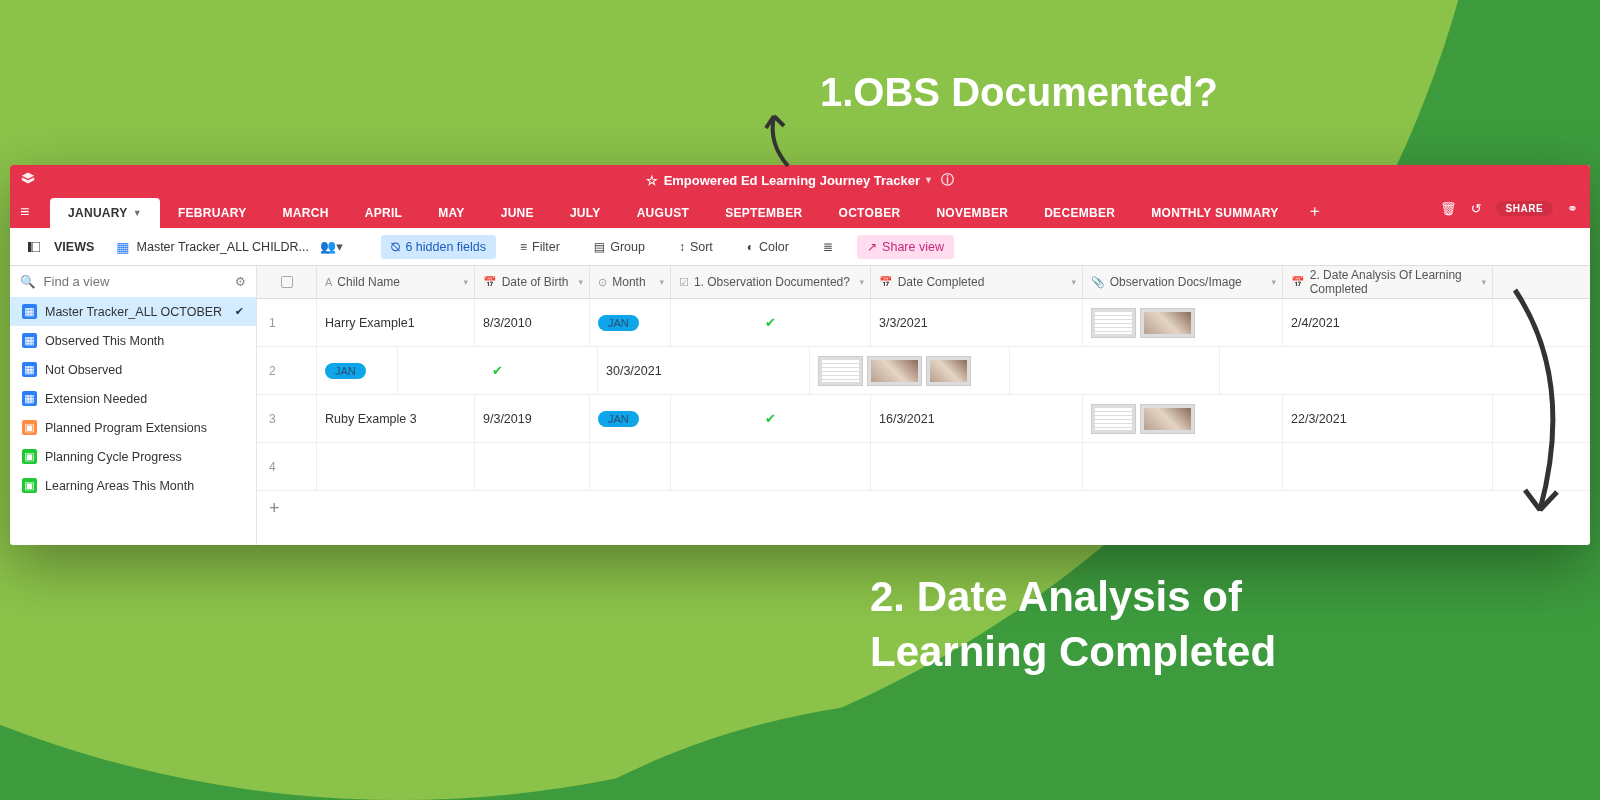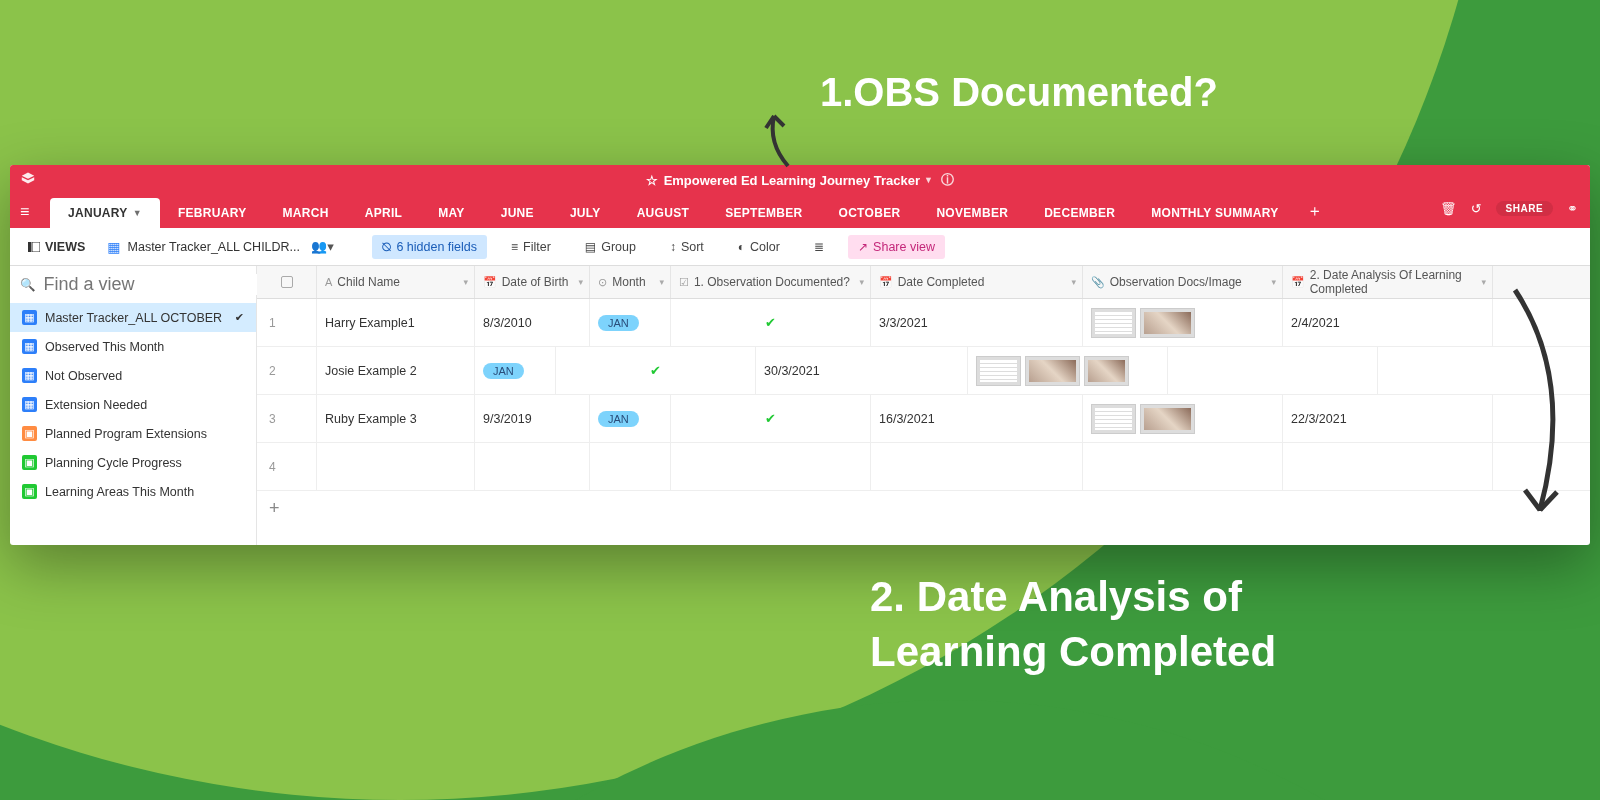--- a/index.html
+++ b/index.html
@@ -18,34 +18,34 @@
 .titlebar .info{margin-left:8px;opacity:.8}
 .tabsbar{height:33px;background:#e6334c;display:flex;align-items:flex-end;padding-left:40px;position:relative}
 .hamburger{position:absolute;left:10px;top:8px;color:#fff;font-size:16px;cursor:pointer}
 .tab{color:#fff;font-size:12px;font-weight:600;padding:8px 18px;cursor:pointer;letter-spacing:.3px}
 .tab.active{background:#fff;color:#333;border-radius:4px 4px 0 0;display:flex;align-items:center;gap:5px}
 .tab .dd{font-size:9px;opacity:.7}
 .plus-tab{color:#fff;padding:6px 10px;font-size:16px;cursor:pointer}
 .tabs-right{position:absolute;right:12px;top:6px;display:flex;gap:14px;align-items:center;color:#fff}
 .share-pill{background:#d12e44;padding:2px 10px;border-radius:10px;font-size:10px;font-weight:700;letter-spacing:.5px}
 .toolbar{height:38px;border-bottom:1px solid #ddd;display:flex;align-items:center;padding:0 10px;gap:14px;font-size:12.5px;color:#333}
-.views-btn{display:flex;align-items:center;gap:5px;font-weight:700;padding:4px 8px;cursor:pointer}
+.views-btn{display:flex;align-items:center;gap:14px;font-weight:700;padding:4px 8px;cursor:pointer}
 .views-btn .bar-icon{width:12px;height:10px;display:inline-block}
 .view-name{display:flex;align-items:center;gap:7px;font-weight:400}
 .grid-icon{color:#2d7ff9;font-size:14px}
 .people-icon{font-size:13px;color:#555;margin-left:4px}
 .tool-btn{display:flex;align-items:center;gap:5px;padding:5px 10px;border-radius:3px;cursor:pointer;color:#444}
 .tool-btn.hidden-fields{background:#cfe7ff;color:#1a5db8}
 .tool-btn.share{background:#ffddef;color:#c4287a}
 .tool-btn .ic{font-size:12px}
 .toolbar-sep{width:10px}
 .main-area{display:flex;height:calc(100% - 101px)}
 .sidebar{width:247px;border-right:1px solid #e5e5e5;display:flex;flex-direction:column}
 .search-row{display:flex;align-items:center;padding:8px 10px;gap:8px;color:#888;font-size:12.5px}
-.search-row input{border:none;outline:none;flex:1;font-size:18px}
+.search-row input{border:none;outline:none;flex:1;font-size:13px}
 .gear{cursor:pointer;color:#888}
 .view-item{display:flex;align-items:center;gap:8px;padding:7px 12px;font-size:12.5px;color:#333;cursor:pointer}
 .view-item.active{background:#d4ecff}
 .view-item .check{margin-left:auto;color:#333;font-size:11px}
 .vicon{width:15px;height:15px;display:flex;align-items:center;justify-content:center;border-radius:2px;font-size:11px;color:#fff}
 .vicon.grid{background:#2d7ff9}
 .vicon.orange{background:#ff8c42}
 .vicon.green{background:#20c933}
 .grid-area{flex:1;overflow:auto;position:relative}
 .header-row{display:flex;height:33px;border-bottom:1px solid #ddd;background:#f7f7f7;font-size:12px;color:#555}
@@ -56,21 +56,21 @@
 .c-name{width:158px}
 .c-dob{width:115px}
 .c-month{width:81px}
 .c-obs{width:200px}
 .c-date{width:212px}
 .c-docs{width:200px}
 .c-analysis{width:210px}
 .data-row{display:flex;min-height:48px;border-bottom:1px solid #eee;font-size:12.5px;color:#333}
 .dcell{border-right:1px solid #eee;display:flex;align-items:center;padding:0 8px}
 .dcell.num{width:60px;color:#999;justify-content:flex-start;padding-left:12px;font-size:12px}
-.month-pill{background:#7dd3fc;color:#2a4d7a;padding:2px 10px;border-radius:10px;font-size:11px;font-weight:500}
+.month-pill{background:#0ea5e9;color:#2a4d7a;padding:2px 10px;border-radius:10px;font-size:11px;font-weight:500}
 .checkmark{color:#20c933;font-size:13px}
 .dcell.c-obs{justify-content:center}
 .thumb-row{display:flex;gap:4px;padding:4px 0}
 .thumb{width:45px;height:30px;background:#ddd;border:1px solid #ccc;position:relative;overflow:hidden}
 .thumb.wide{width:55px}
 .thumb::after{content:"";position:absolute;inset:3px;background:linear-gradient(45deg,#b8a090,#e5d5c5,#8b6b5a)}
 .thumb.doc::after{background:repeating-linear-gradient(#fff,#fff 3px,#ddd 3px,#ddd 4px)}
 .add-row{display:flex;align-items:center;height:34px;padding-left:12px;color:#888;font-size:18px;cursor:pointer}
 .checkbox-empty{width:12px;height:12px;border:1.5px solid #aaa;border-radius:2px}
 </style>
@@ -273,21 +273,20 @@
             <div class="dcell c-docs">
               <div class="thumb-row">
                 <div class="thumb doc"></div>
                 <div class="thumb wide"></div>
               </div>
             </div>
             <div class="dcell c-analysis">2/4/2021</div>
           </div>
           <div class="data-row">
             <div class="dcell num">2</div>
-            <div class="dcell c-name">Josie Example 2</div>
             <div class="dcell c-month">
               <span class="month-pill">JAN</span>
             </div>
             <div class="dcell c-obs">
               <span class="checkmark">✔</span>
             </div>
             <div class="dcell c-date">30/3/2021</div>
             <div class="dcell c-docs">
               <div class="thumb-row">
                 <div class="thumb doc"></div>

